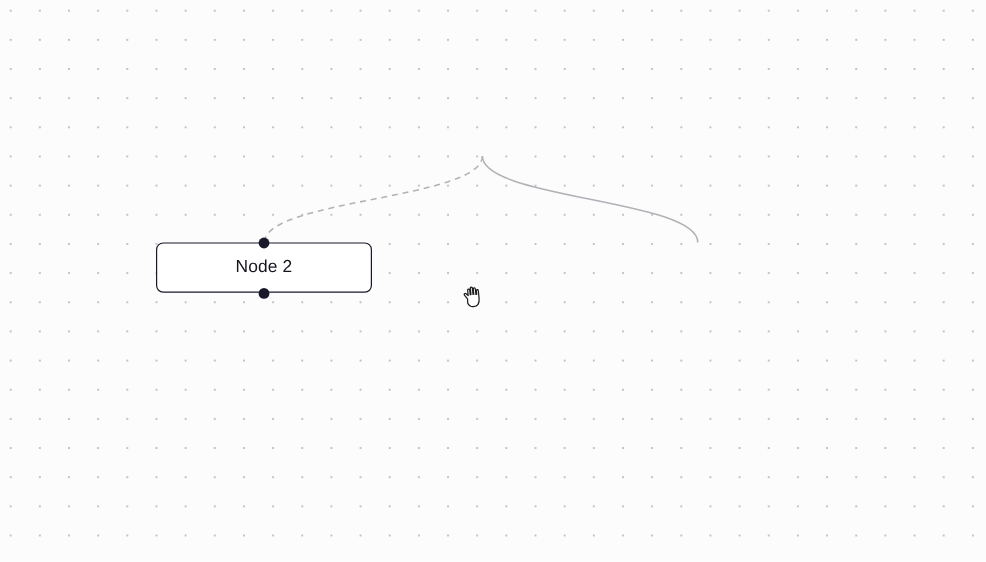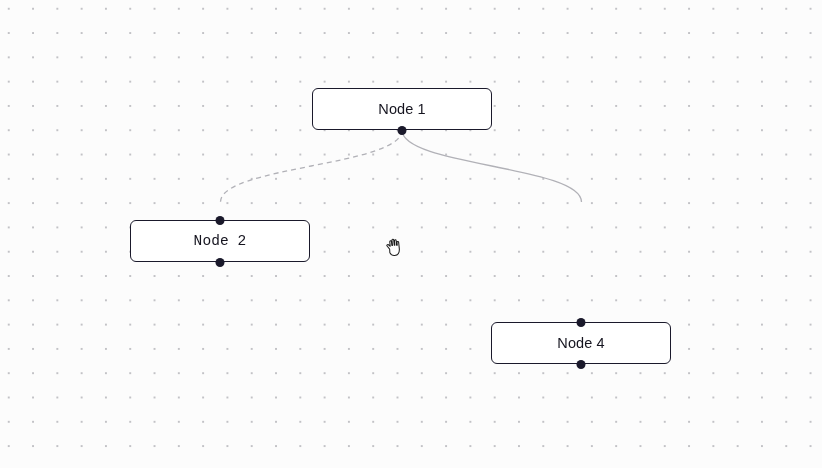--- a/index.html
+++ b/index.html
@@ -61,21 +61,21 @@
     width: 9px;
     height: 9px;
     border-radius: 50%;
     background: #1a192b;
     transform: translateX(-50%);
     z-index: 3;
   }
   .handle.top    { top: -5.5px; }
   .handle.bottom { bottom: -5.5px; }
   .node-1 { left: 312px; top: 88px;  }
-  .node-2 { left: 130px; top: 220px; font-family: Liberation Mono, monospace; }
+  .node-2 { left: 130px; top: 202px; }
   .node-3 { left: 491px; top: 202px; }
   .node-4 { left: 491px; top: 322px; }
   .cursor-layer {
     position: absolute;
     left: 384px;
     top: 237px;
     z-index: 5;
     pointer-events: none;
     transform: rotate(-6deg);
   }
@@ -83,37 +83,28 @@
 </head>
 <body>
 
 <div class="flow-canvas">
 
   <svg class="edges-layer" width="822" height="468" viewBox="0 0 822 468" xmlns="http://www.w3.org/2000/svg">
     <path class="dashed" d="M 402 130 C 402 166, 220.5 166, 220.5 202"></path>
     <path d="M 402 130 C 402 166, 581.5 166, 581.5 202"></path>
   </svg>
 
-  <div class="flow-node node-1">
-    <span class="node-label">Node 1</span>
-    <span class="handle bottom"></span>
-  </div>
 
   <div class="flow-node node-2">
     <span class="node-label">Node 2</span>
     <span class="handle top"></span>
     <span class="handle bottom"></span>
   </div>
 
 
-  <div class="flow-node node-4">
-    <span class="node-label">Node 4</span>
-    <span class="handle top"></span>
-    <span class="handle bottom"></span>
-  </div>
 
   <div class="cursor-layer">
     <svg width="19" height="21" viewBox="0 0 24 26" xmlns="http://www.w3.org/2000/svg">
       <path d="M7.2 14.5 L4.4 10.3 c-.8-1.2 .9-2.4 1.9-1.4 l2 2.1 V5.4 c0-1.5 2.2-1.5 2.2 0 v4.9 h.8 V3.7 c0-1.5 2.2-1.5 2.2 0 v6.6 h.8 V4.7 c0-1.5 2.2-1.5 2.2 0 v6 h.8 V7 c0-1.4 2.1-1.4 2.1 0 v7.9 c0 5.4-2.6 8.4-6.8 8.4 -3.2 0-4.6-1.6-5.6-4.2 z" fill="#ffffff" stroke="#1c1c1c" stroke-width="1.3" stroke-linejoin="round" stroke-linecap="round"></path>
     </svg>
   </div>
 
 </div>
 
 </body></html>

